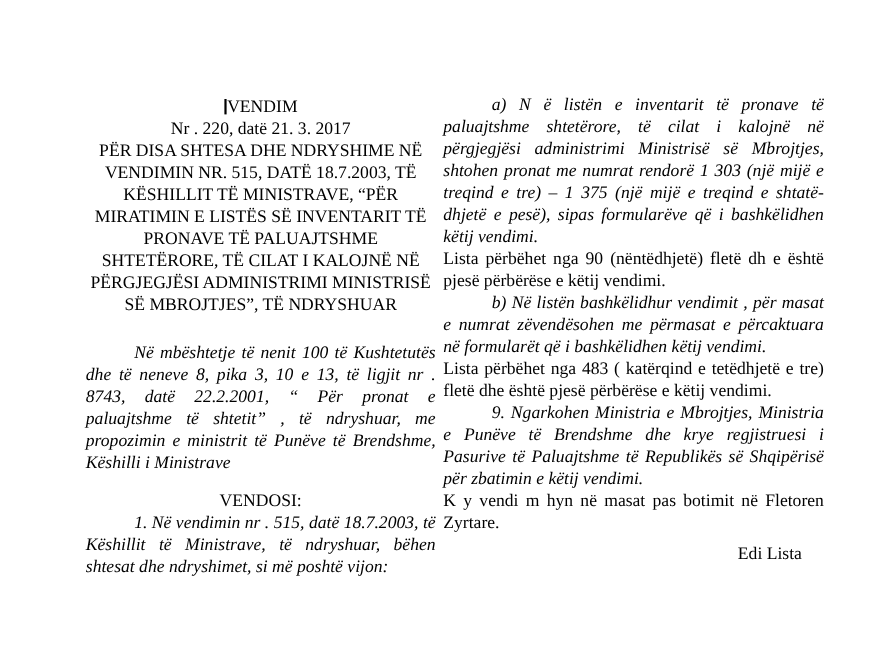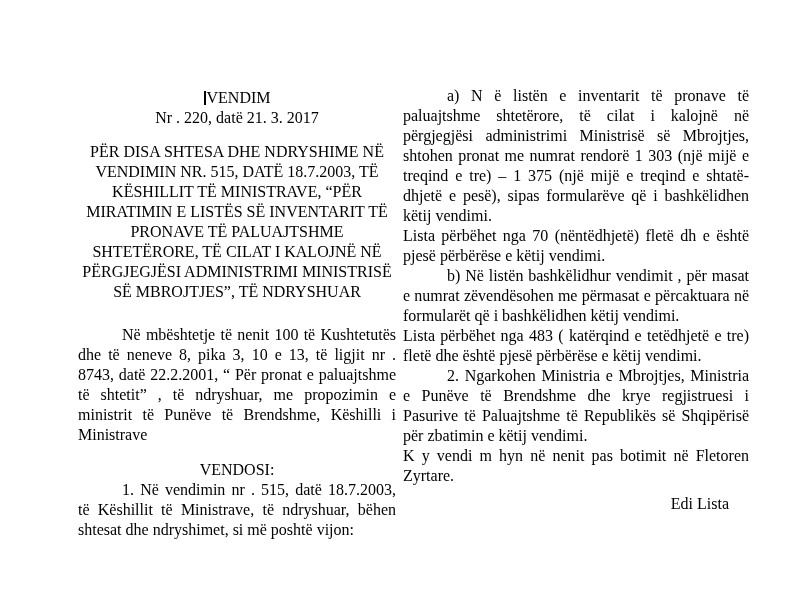--- a/index.html
+++ b/index.html
@@ -18,29 +18,29 @@
   }
   .col {
     position: absolute;
     font-size: 16px;
     line-height: 20px;
   }
   .col-left  { left: 78px;  top: 88px; width: 318px; }
   .col-right { left: 403px; top: 86px; width: 346px; }
 
   .center { text-align: center; }
-  .doc-title { margin-top: 14px; }
+  .doc-title { }
   .preamble-block { margin-top: 23px; }
   .decides { margin-top: 15px; }
 
   p.para {
     margin: 0;
     text-align: justify;
   }
-  .indent { text-indent: 44px; }
+  .indent { text-indent: 44px; font-style: italic; }
 
   .caret {
     display: inline-block;
     width: 2px; height: 14px;
     background: #000000;
     vertical-align: -2px;
     margin-right: 1px;
   }
 
   .signature {
@@ -63,23 +63,23 @@
     <div class="center doc-title">PËR DISA SHTESA DHE NDRYSHIME NË VENDIMIN NR. 515, DATË 18.7.2003, TË KËSHILLIT TË MINISTRAVE, “PËR MIRATIMIN E LISTËS SË INVENTARIT TË PRONAVE TË PALUAJTSHME SHTETËRORE, TË CILAT I KALOJNË NË PËRGJEGJËSI ADMINISTRIMI MINISTRISË SË MBROJTJES”, TË NDRYSHUAR</div>
     <div class="preamble-block">
       <p class="para indent">Në mbështetje të nenit 100 të Kushtetutës dhe të neneve 8, pika 3, 10 e 13, të ligjit nr . 8743, datë 22.2.2001, “ Për pronat e paluajtshme të shtetit” , të ndryshuar, me propozimin e ministrit të Punëve të Brendshme, Këshilli i Ministrave</p>
     </div>
     <div class="center decides">VENDOSI:</div>
     <p class="para indent">1. Në vendimin nr . 515, datë 18.7.2003, të Këshillit të Ministrave, të ndryshuar, bëhen shtesat dhe ndryshimet, si më poshtë vijon:</p>
   </div>
 
   <div class="col col-right">
     <p class="para indent">a) N ë listën e inventarit të pronave të paluajtshme shtetërore, të cilat i kalojnë në përgjegjësi administrimi Ministrisë së Mbrojtjes, shtohen pronat me numrat rendorë 1 303 (një mijë e treqind e tre) – 1 375 (një mijë e treqind e shtatë-dhjetë e pesë), sipas formularëve që i bashkëlidhen këtij vendimi.</p>
-    <p class="para">Lista përbëhet nga 70 (nëntëdhjetë) fletë dh e është pjesë përbërëse e këtij vendimi.</p>
+    <p class="para">Lista përbëhet nga 90 (nëntëdhjetë) fletë dh e është pjesë përbërëse e këtij vendimi.</p>
     <p class="para indent">b) Në listën bashkëlidhur vendimit , për masat e numrat zëvendësohen me përmasat e përcaktuara në formularët që i bashkëlidhen këtij vendimi.</p>
     <p class="para">Lista përbëhet nga 483 ( katërqind e tetëdhjetë e tre) fletë dhe është pjesë përbërëse e këtij vendimi.</p>
-    <p class="para indent">2. Ngarkohen Ministria e Mbrojtjes, Ministria e Punëve të Brendshme dhe krye regjistruesi i Pasurive të Paluajtshme të Republikës së Shqipërisë për zbatimin e këtij vendimi.</p>
-    <p class="para">K y vendi m hyn në nenit pas botimit në Fletoren Zyrtare.</p>
+    <p class="para indent">9. Ngarkohen Ministria e Mbrojtjes, Ministria e Punëve të Brendshme dhe krye regjistruesi i Pasurive të Paluajtshme të Republikës së Shqipërisë për zbatimin e këtij vendimi.</p>
+    <p class="para">K y vendi m hyn në masat pas botimit në Fletoren Zyrtare.</p>
     <div class="signature">
       <div>Edi Lista</div>
     </div>
   </div>
 
 </div>
 
 </body></html>

